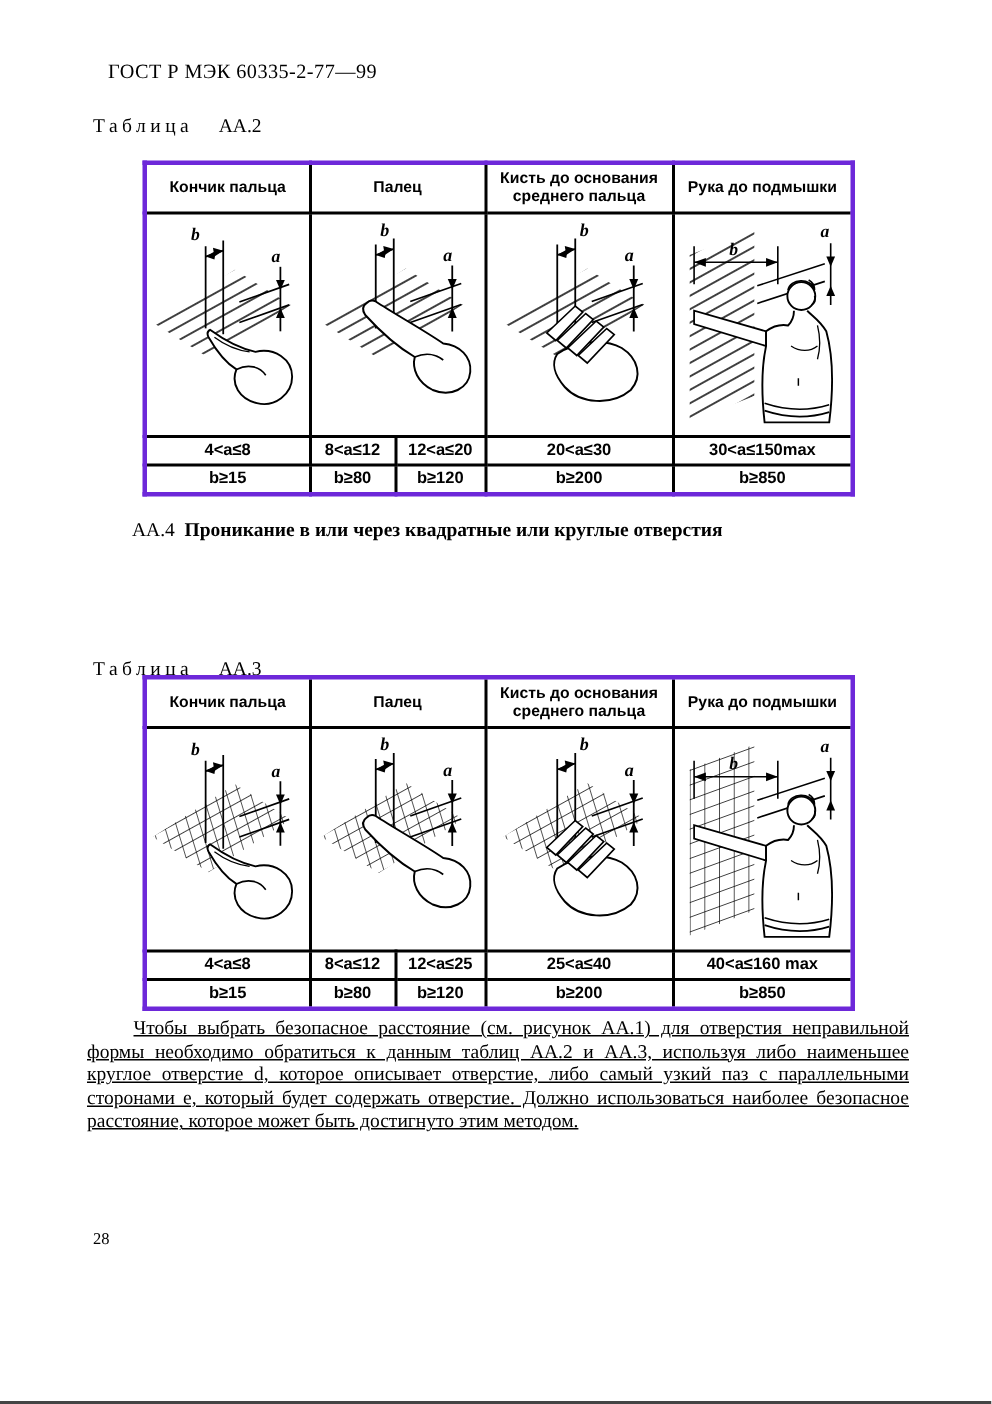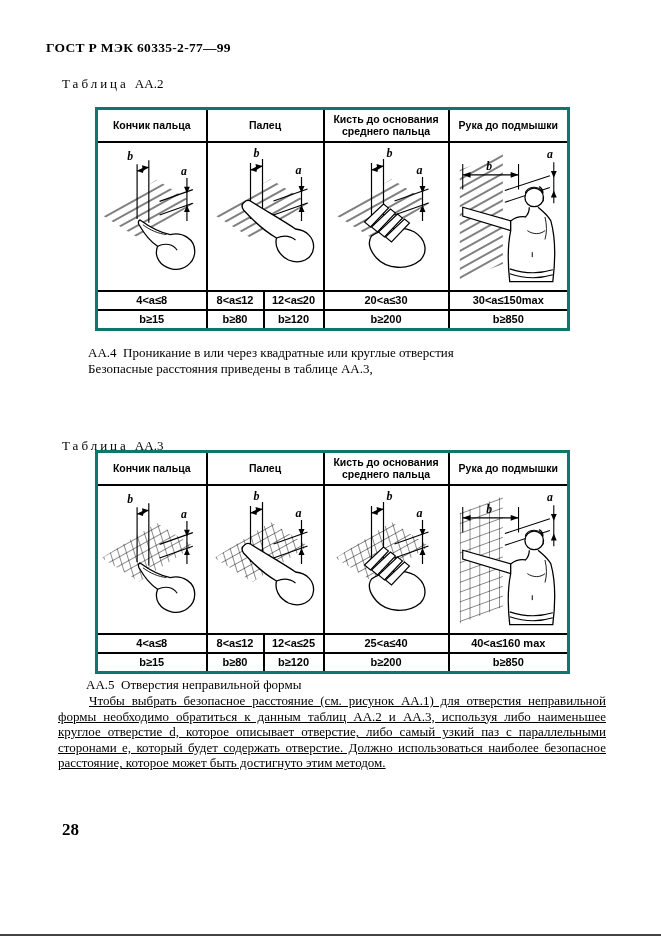--- a/index.html
+++ b/index.html
@@ -1,50 +1,50 @@
 <!DOCTYPE html>
 <html><head>
 <meta charset="utf-8">
 <style>
   html,body{margin:0;padding:0;}
   body{
     width:661px;height:936px;background:#fff;position:relative;
     font-family:"Liberation Serif", serif;color:#000;overflow:hidden;
   }
   .doc-title{
-    position:absolute;left:46px;top:40px;
-    font-weight:bold;font-size:13.5px;letter-spacing:.3px;
+    position:absolute;left:72px;top:40px;
+    font-weight:normal;font-size:13.5px;letter-spacing:.3px;
   }
   .tcap{position:absolute;left:62px;font-size:13px;}
   .tcap .capw{letter-spacing:3px;}
-  .tcap .capn{margin-left:6px;}
+  .tcap .capn{margin-left:17px;}
   .gtable{
     position:absolute;border-collapse:collapse;table-layout:fixed;
-    border:3px solid #0f766e;width:472px;
+    border:3px solid #6d28d9;width:472px;
   }
   .gtable td,.gtable th{border:2px solid #000;}
   .gtable th{
     font-family:"Liberation Sans", sans-serif;font-weight:bold;
     font-size:10.5px;line-height:1.18;text-align:center;
     padding:3px 1px;height:22px;vertical-align:middle;
   }
   .irow td{height:147px;padding:0;vertical-align:top;overflow:hidden;background:#fff;}
   .vrow td{
     font-family:"Liberation Sans", sans-serif;font-weight:bold;
     font-size:11px;text-align:center;height:15px;padding:1px 0;
   }
   svg.ill{display:block;width:100%;height:145px;}
   .dlbl{font-family:"Liberation Serif", serif;font-style:italic;font-weight:bold;font-size:12px;}
   .txtblock{position:absolute;left:58px;width:548px;font-size:13px;line-height:16px;}
   .txtblock .ind{padding-left:30px;}
   .txtblock .ind2{padding-left:47px;}
-  .bold{font-weight:normal;}
+  .bold{font-weight:bold;}
   .it{font-style:italic;}
   .para{text-align:justify;text-indent:31px;line-height:15.6px;text-decoration:underline;}
-  .pageno{position:absolute;left:62px;top:820px;font-size:17px;font-weight:bold;}
+  .pageno{position:absolute;left:62px;top:820px;font-size:11px;}
   .scan-edge{position:absolute;left:0;right:0;bottom:0;height:2px;background:#444;}
 </style>
 </head>
 <body>
 
 <svg width="0" height="0" style="position:absolute" aria-hidden="true">
   <defs>
     <pattern id="hatchP" patternUnits="userSpaceOnUse" width="8" height="8" patternTransform="rotate(-29)">
       <line x1="0" y1="4" x2="8" y2="4" stroke="#000" stroke-width="1"></line>
     </pattern>
@@ -188,21 +188,20 @@
     <td>b≥850</td>
   </tr>
 </tbody>
   </table>
 
 <div class="txtblock" style="top:345px">
   <div class="ind">
     <span>АА.4</span>&nbsp;
     <span class="bold">Проникание в или через квадратные или круглые отверстия</span>
   </div>
-  <div class="ind">Безопасные расстояния приведены в таблице АА.3,</div>
 </div>
 
 <div class="tcap" style="top:438px">
   <span class="capw">Таблица</span><span class="capn">АА.3</span>
 </div>
 
 <table class="gtable" style="left:95px;top:450px">
   <colgroup>
     <col style="width:110px">
       <col style="width:57px">
@@ -266,21 +265,17 @@
     <td>b≥15</td>
     <td>b≥80</td>
     <td>b≥120</td>
     <td>b≥200</td>
     <td>b≥850</td>
   </tr>
 </tbody>
   </table>
 
 <div class="txtblock" style="top:677px">
-  <div style="padding-left:28px">
-    <span>АА.5</span>&nbsp;
-    <span class="bold">Отверстия неправильной формы</span>
-  </div>
   <div class="para">Чтобы выбрать безопасное расстояние (см. рисунок АА.1) для отверстия неправильной формы необходимо обратиться к данным таблиц АА.2 и АА.3, используя либо наименьшее круглое отверстие d, которое описывает отверстие, либо самый узкий паз с параллельными сторонами е, который будет содержать отверстие. Должно использоваться наиболее безопасное расстояние, которое может быть достигнуто этим методом.</div>
 </div>
 
 <div class="pageno">28</div>
 <div class="scan-edge"></div>
 
 </body></html>

